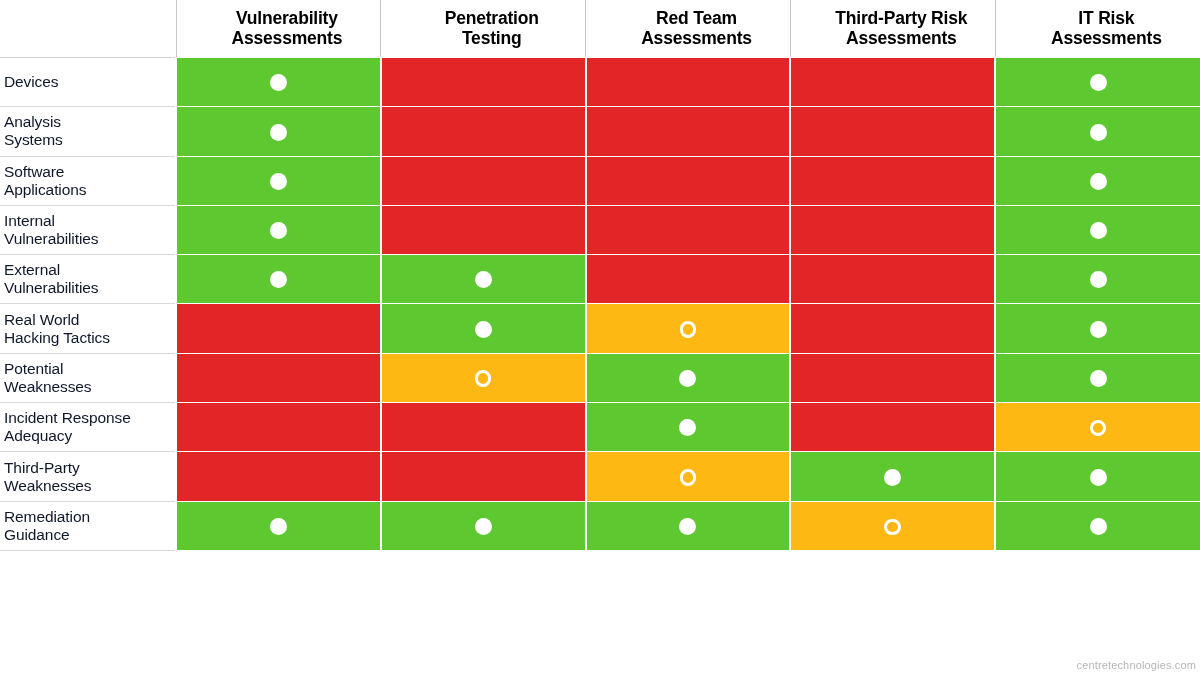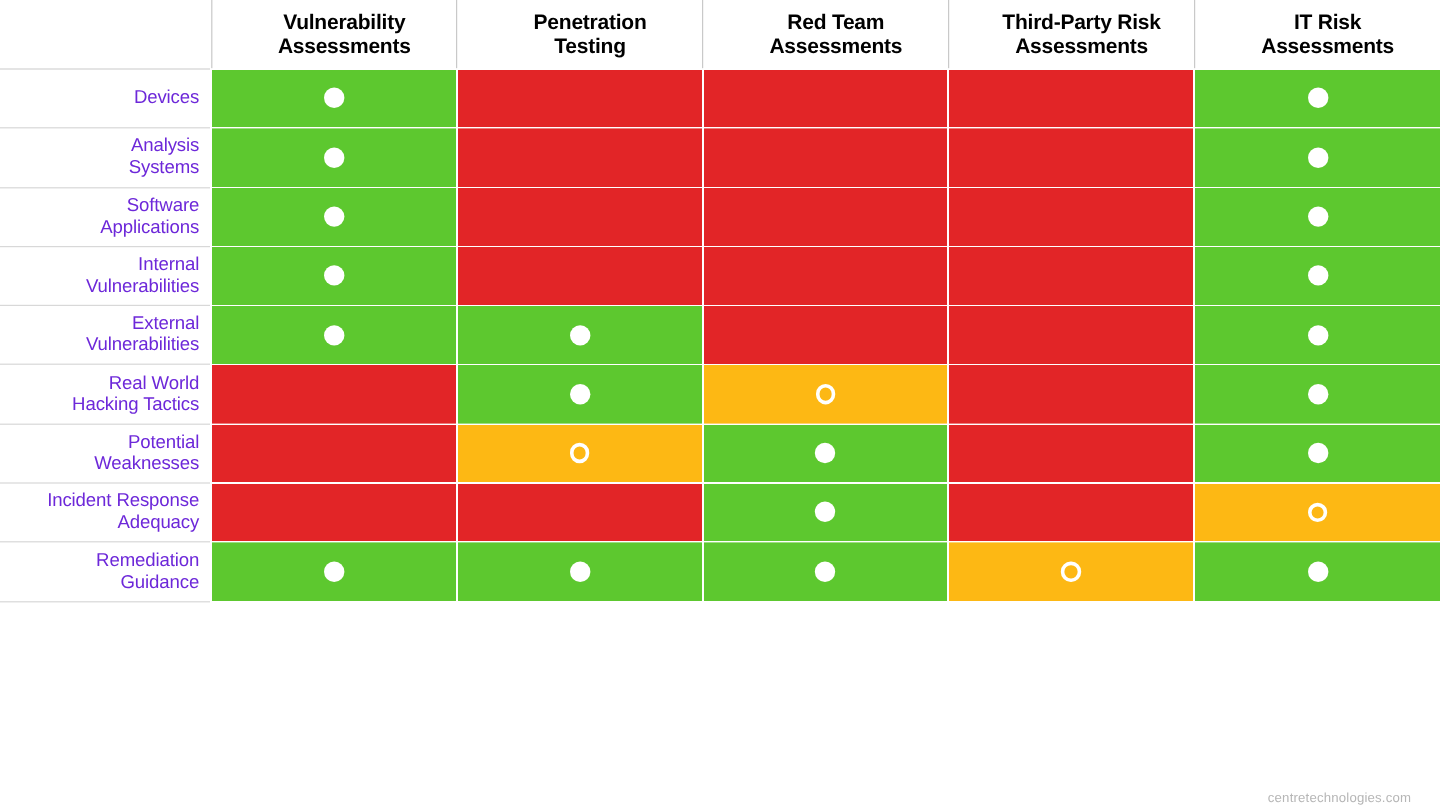--- a/index.html
+++ b/index.html
@@ -35,26 +35,26 @@
   }
   thead th.corner{
     border-left:none;
     border-bottom:1px solid #d2d2d2;
   }
   thead th span.hdrtxt{display:block;margin-left:17px;}
 
   
   tbody tr{height:49.3px;}
   tbody td.rowlabel{
-    text-align:right;
+    text-align:left;
     vertical-align:middle;
     padding:0 9px 0 4px;
     font-size:15.5px;
     line-height:1.16;
-    color:#6d28d9;
+    color:#0f172a;
     background:#ffffff;
     border-top:1px solid #d8d8d8;
     border-bottom:1px solid #d8d8d8;
     letter-spacing:-0.1px;
   }
   tbody td.cell{
     padding:0;
     text-align:center;
     vertical-align:middle;
     border-left:2px solid #ffffff;
@@ -75,21 +75,21 @@
   .marker.m-filled{background:#ffffff;}
   .marker.m-ring{
     background:transparent;
     border:3.2px solid #ffffff;
     width:10.6px;height:10.6px;
   }
 
   
   .watermark{
     position:absolute;
-    right:24px;
+    right:4px;
     bottom:4px;
     font-size:11px;
     color:#b6b6b6;
     letter-spacing:0.15px;
     font-family:"Liberation Sans", sans-serif;
     text-align:right;
   }
 </style>
 </head>
 <body>
@@ -214,20 +214,31 @@
             <span style="display: block;">Adequacy</span>
           </td>
           <td class="cell c-red"></td>
           <td class="cell c-red"></td>
           <td class="cell c-green"><span class="marker m-filled"></span></td>
           <td class="cell c-red"></td>
           <td class="cell c-orange"><span class="marker m-ring"></span></td>
         </tr>
         <tr>
           <td class="rowlabel">
+            <span style="display: block;">Third-Party</span>
+            <span style="display: block;">Weaknesses</span>
+          </td>
+          <td class="cell c-red"></td>
+          <td class="cell c-red"></td>
+          <td class="cell c-orange"><span class="marker m-ring"></span></td>
+          <td class="cell c-green"><span class="marker m-filled"></span></td>
+          <td class="cell c-green"><span class="marker m-filled"></span></td>
+        </tr>
+        <tr>
+          <td class="rowlabel">
             <span style="display: block;">Remediation</span>
             <span style="display: block;">Guidance</span>
           </td>
           <td class="cell c-green"><span class="marker m-filled"></span></td>
           <td class="cell c-green"><span class="marker m-filled"></span></td>
           <td class="cell c-green"><span class="marker m-filled"></span></td>
           <td class="cell c-orange"><span class="marker m-ring"></span></td>
           <td class="cell c-green"><span class="marker m-filled"></span></td>
         </tr>
       </tbody>

